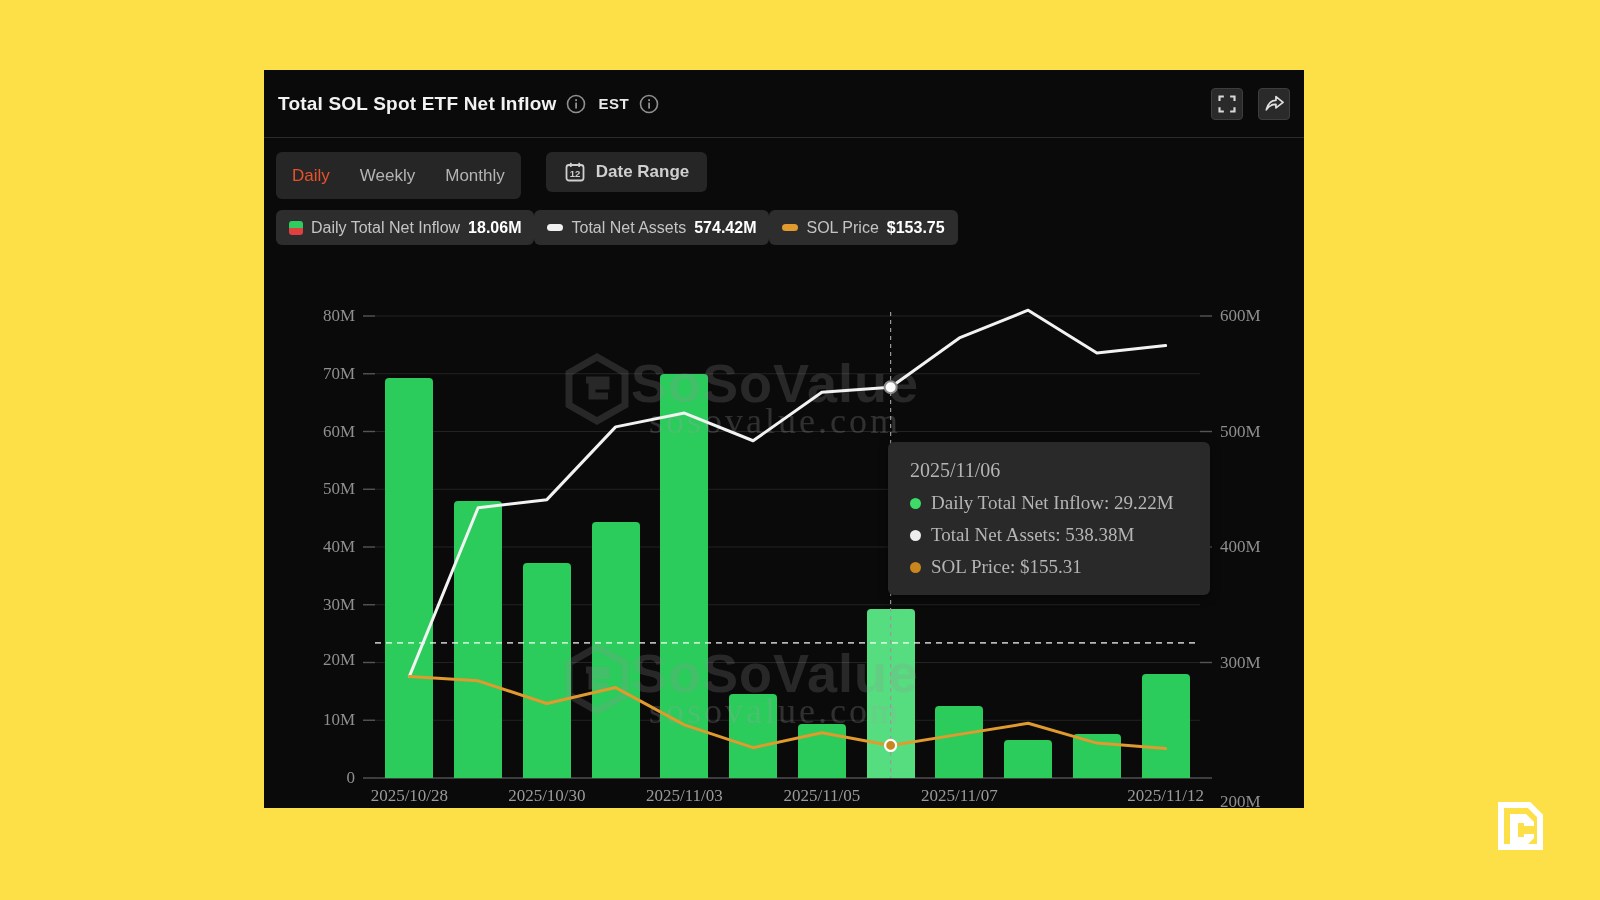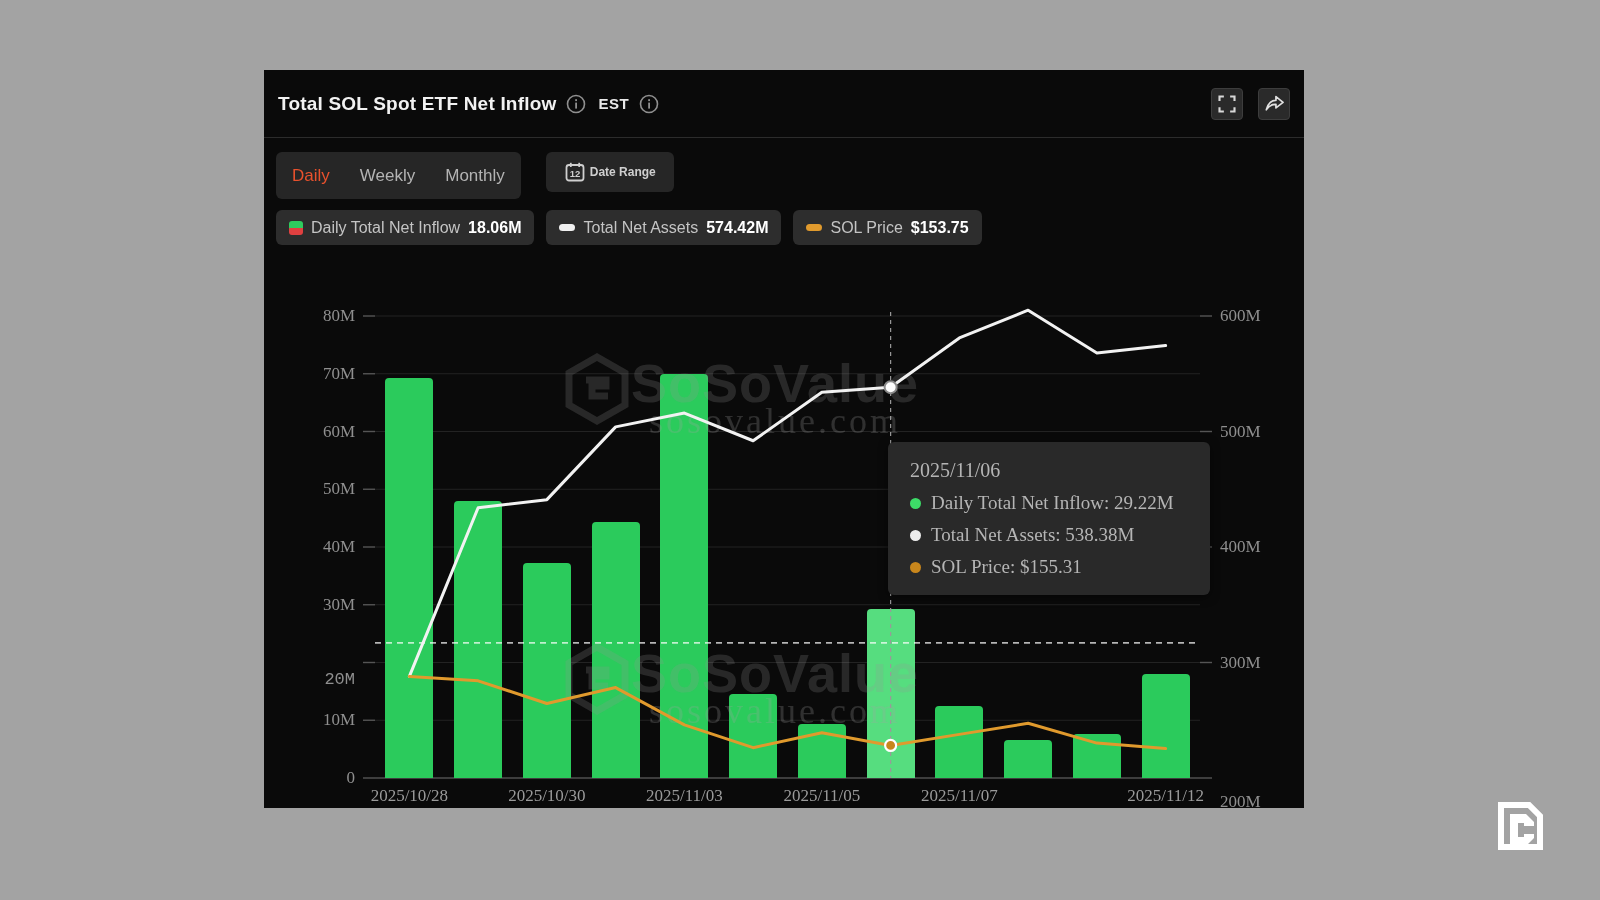--- a/index.html
+++ b/index.html
@@ -1,42 +1,42 @@
 <!DOCTYPE html>
 <html><head>
 <meta charset="utf-8">
 <style>
   html,body{margin:0;padding:0;background:#222;width:1600px;height:900px;overflow:hidden;
             font-family:"Liberation Sans",sans-serif;}
-  .page{position:absolute;inset:0;width:1600px;height:900px;background:#a3a3a3;}
+  .page{position:absolute;inset:0;width:1600px;height:900px;background:#fde047;}
   .panel{position:absolute;left:264px;top:70px;width:1040px;height:738px;background:#0a0a0a;}
 
   
   .hdr{position:absolute;left:0;top:0;width:1040px;height:68px;border-bottom:1px solid #2c2c2c;
        display:flex;align-items:center;padding:0 14px;box-sizing:border-box;}
   .hdr h1{font-size:19px;font-weight:bold;color:#f2f2f2;margin:0 10px 0 0;letter-spacing:.2px;}
   .info{width:20px;height:20px;margin-right:12px;flex:0 0 auto;cursor:pointer;}
   .est{font-size:15px;font-weight:bold;color:#e8e8e8;margin-right:10px;letter-spacing:.5px;}
   .hdr-spacer{flex:1;}
   .iconbtn{width:32px;height:32px;background:#2a2a2a;border:1px solid #3d3d3d;border-radius:4px;
            margin-left:15px;display:flex;align-items:center;justify-content:center;cursor:pointer;padding:0;}
 
   
   .controls{position:absolute;left:12px;top:82px;display:flex;gap:25px;}
   .tabgroup{display:flex;align-items:center;background:#262626;border-radius:6px;height:47px;
             padding:0 16px;gap:30px;}
   .tab{font-size:17px;color:#b3b3b3;cursor:pointer;background:none;border:none;padding:0;
        font-family:"Liberation Sans",sans-serif;}
   .tab.active{color:#e8512d;}
   .daterange{display:flex;align-items:center;background:#262626;border-radius:6px;height:40px;
-             padding:0 18px;gap:4px;border:none;cursor:pointer;}
-  .daterange span{font-size:12px;font-weight:bold;color:#cfcfcf;}
-
-  
-  .legend{position:absolute;left:12px;top:140px;display:flex;gap:12px;}
+             padding:0 18px;gap:10px;border:none;cursor:pointer;}
+  .daterange span{font-size:17px;font-weight:bold;color:#cfcfcf;}
+
+  
+  .legend{position:absolute;left:12px;top:140px;display:flex;gap:0;}
   .chip{display:flex;align-items:center;background:#2d2d2d;border-radius:6px;height:35px;
         padding:0 13px;gap:8px;cursor:pointer;}
   .chip .lbl{font-size:16px;color:#c4c4c4;}
   .chip .val{font-size:16px;font-weight:bold;color:#fff;}
   .ic-split{width:14px;height:14px;border-radius:3px;}
   .ic-pill{width:16px;height:7px;border-radius:4px;}
 
   
   .chart{position:absolute;left:0;top:0;width:1040px;height:738px;}
   .chart svg{position:absolute;left:0;top:0;}
@@ -227,21 +227,21 @@
               <span class="tt-txt">Total Net Assets: 538.38M</span>
             </div>
             <div class="tt-row">
               <span class="tt-dot" style="background: rgb(200, 134, 28);"></span>
               <span class="tt-txt">SOL Price: $155.31</span>
             </div>
           </div>
       </div>
     <div class="ylab l" style="left: 11px; top: 698px;">0</div>
         <div class="ylab l" style="left: 11px; top: 640.25px;">10M</div>
-        <div class="ylab l" style="left: 11px; top: 600px; font-family: Liberation Mono, monospace;">20M</div>
+        <div class="ylab l" style="left: 11px; top: 580px;">20M</div>
         <div class="ylab l" style="left: 11px; top: 524.75px;">30M</div>
         <div class="ylab l" style="left: 11px; top: 467px;">40M</div>
         <div class="ylab l" style="left: 11px; top: 409.25px;">50M</div>
         <div class="ylab l" style="left: 11px; top: 351.5px;">60M</div>
         <div class="ylab l" style="left: 11px; top: 293.75px;">70M</div>
         <div class="ylab l" style="left: 11px; top: 236px;">80M</div>
         <div class="ylab" style="left: 956px; top: 698px; margin-top: 24px;">200M</div>
         <div class="ylab" style="left: 956px; top: 582.5px;">300M</div>
         <div class="ylab" style="left: 956px; top: 467px;">400M</div>
         <div class="ylab" style="left: 956px; top: 351.5px;">500M</div>

